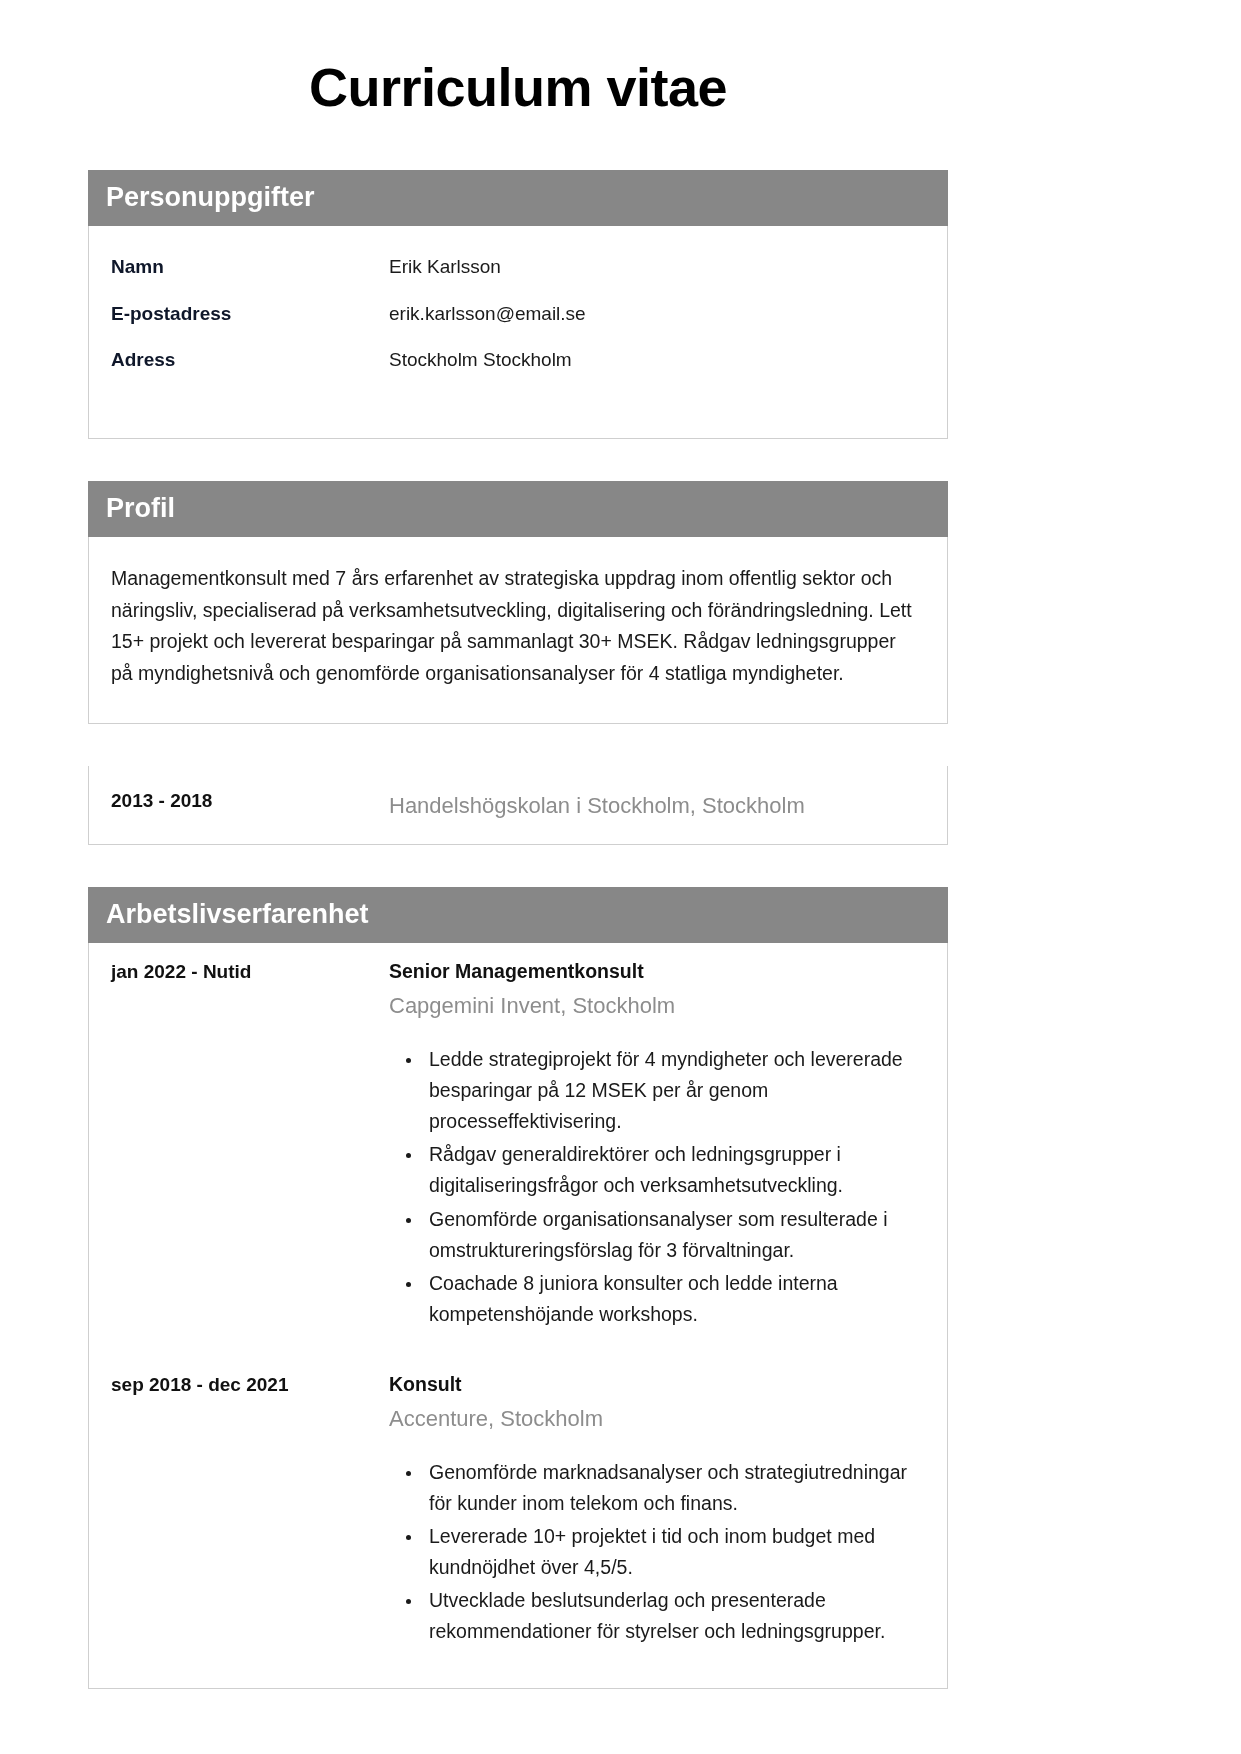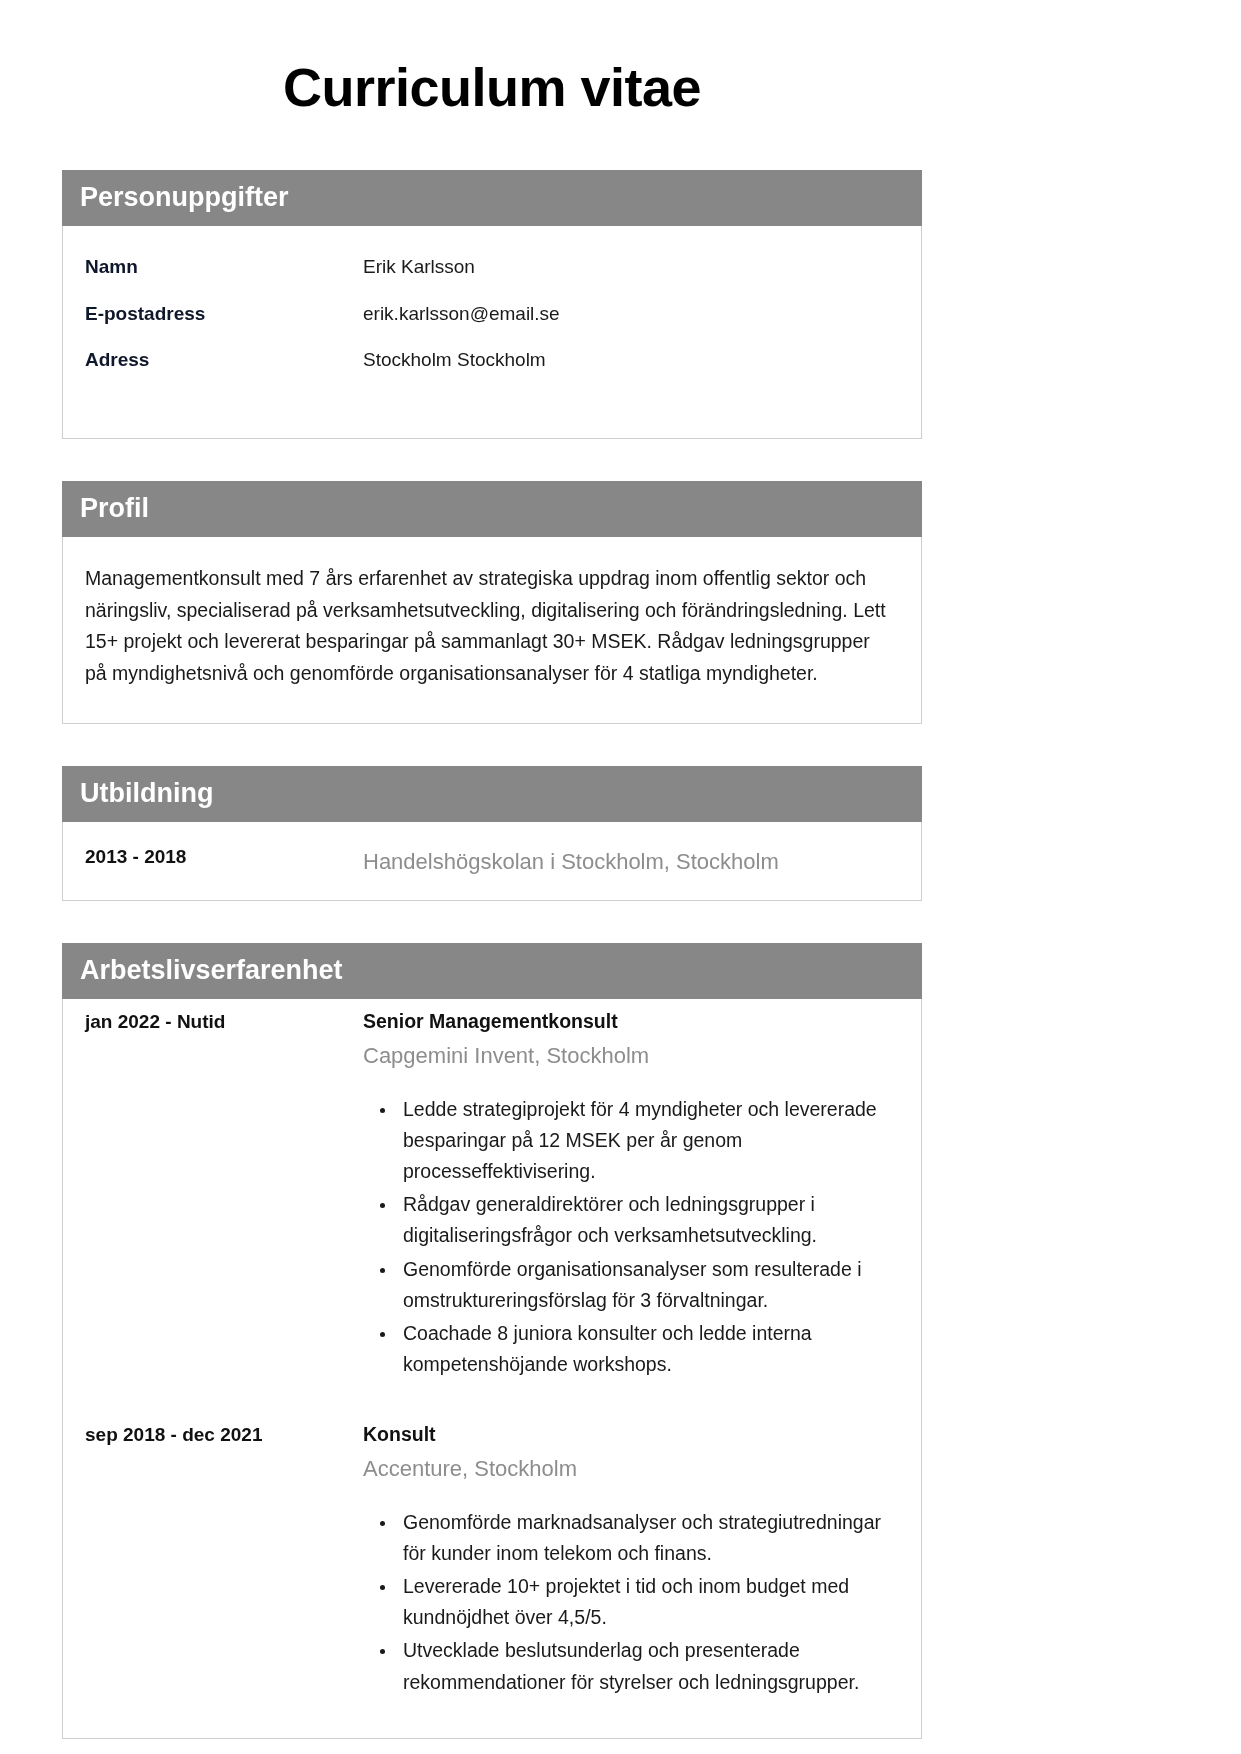--- a/index.html
+++ b/index.html
@@ -15,20 +15,21 @@
     color: #000000;
     -webkit-font-smoothing: antialiased;
   }
 
   .page {
     width: 984px;
     min-height: 1754px;
     padding: 0 62px;
     background: #ffffff;
     position: relative;
+    margin-left: 26px;
   }
 
   
   .doc-title {
     text-align: center;
     font-size: 54px;
     font-weight: bold;
     letter-spacing: -0.5px;
     color: #000;
     margin: 0;
@@ -133,21 +134,21 @@
   .entry-bullets li {
     font-size: 19.5px;
     line-height: 1.60;
     color: #1a1a1a;
     margin-bottom: 2px;
     padding-left: 6px;
   }
   .entry-bullets li::marker { font-size: 17px; }
 
   .edu-body { padding: 20px 22px 18px 22px; }
-  .exp-body { padding: 8px 22px 34px 22px; }
+  .exp-body { padding: 14px 22px 34px 22px; }
 </style>
 </head>
 <body>
 
 <div class="page">
 
   <h1 class="doc-title">Curriculum vitae</h1>
 
   <div class="section first">
     <div class="section-header">Personuppgifter</div>
@@ -174,21 +175,20 @@
   </div>
 
   <div class="section">
     <div class="section-header">Profil</div>
     <div class="section-body">
       <div class="profile-text">Managementkonsult med 7 års erfarenhet av strategiska uppdrag inom offentlig sektor och näringsliv, specialiserad på verksamhetsutveckling, digitalisering och förändringsledning. Lett 15+ projekt och levererat besparingar på sammanlagt 30+ MSEK. Rådgav ledningsgrupper på myndighetsnivå och genomförde organisationsanalyser för 4 statliga myndigheter.</div>
     </div>
   </div>
 
   <div class="section">
-    <div class="section-header">Utbildning</div>
     <div class="section-body edu-body">
 
       <div class="entry">
         <div class="entry-date">2013 - 2018</div>
         <div class="entry-main">
           <div class="entry-org">Handelshögskolan i Stockholm, Stockholm</div>
         </div>
       </div>
 
     </div>

